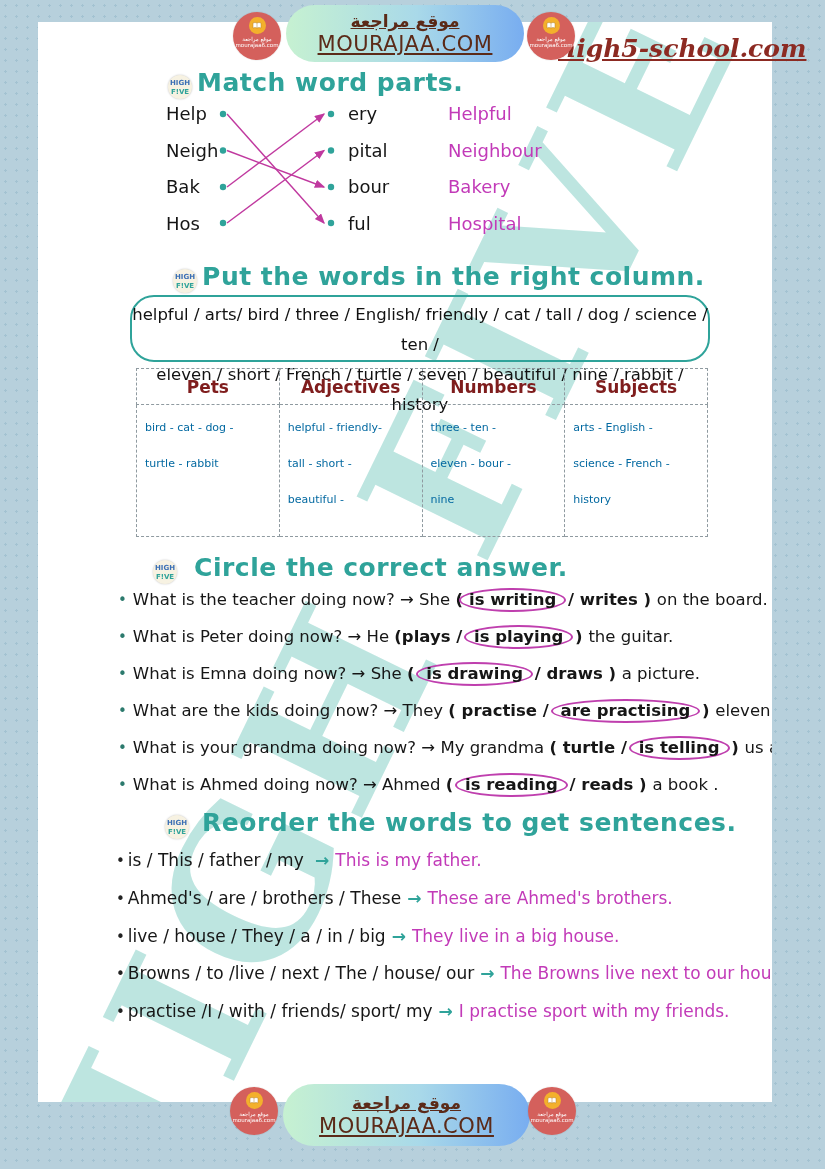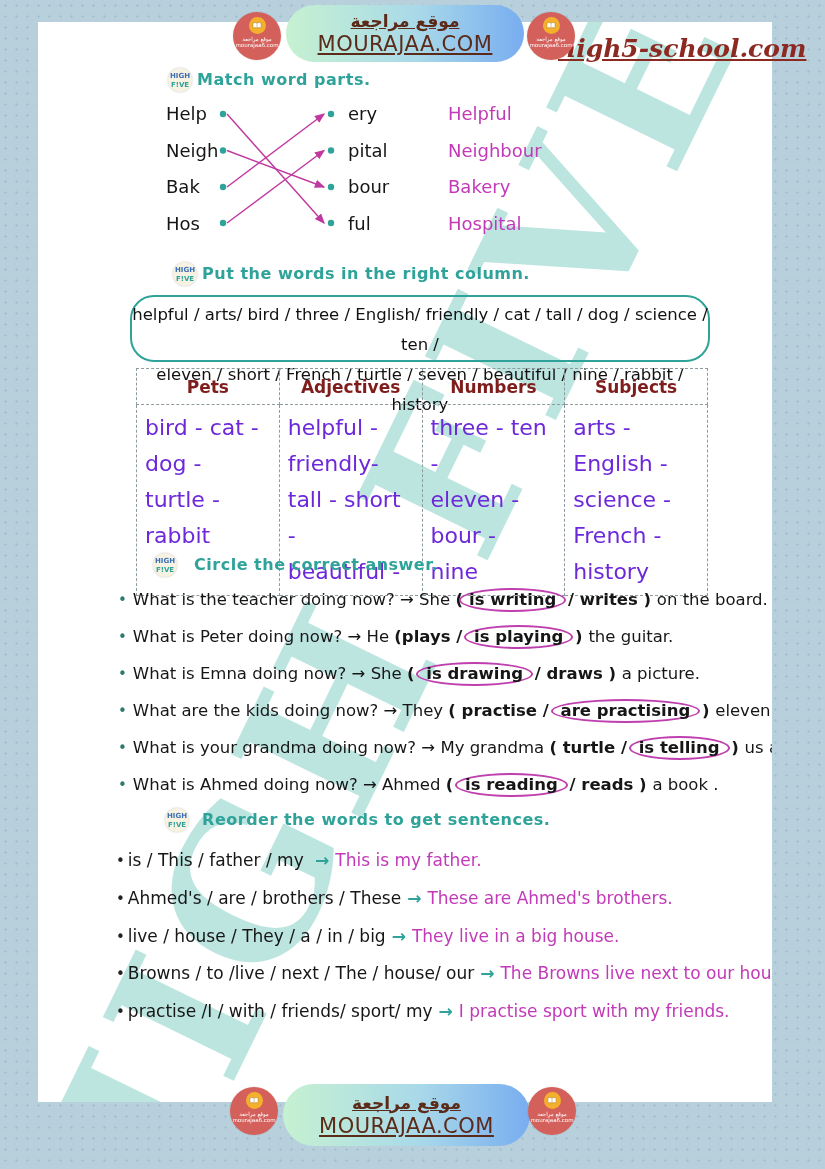--- a/index.html
+++ b/index.html
@@ -30,31 +30,31 @@
   .pill .ar{font-size:17px;font-weight:bold;color:#5b2a18;text-decoration:underline;line-height:22px;}
   .pill .en{font-size:21px;font-weight:normal;color:#5b2a18;text-decoration:underline;letter-spacing:.5px;line-height:25px;}
   .school{font-family:"DejaVu Serif","Liberation Serif",serif;font-style:italic;font-weight:bold;
           font-size:25px;color:#8c2a22;text-decoration:underline;z-index:3;cursor:pointer;}
   
   .hf{display:inline-block;width:24px;height:24px;border-radius:50%;background:#f7f2e2;text-align:center;
       vertical-align:middle;box-shadow:0 0 2px rgba(0,0,0,.25);}
   .hf i{display:block;font-style:normal;font-weight:bold;font-size:7px;line-height:8px;margin-top:1px;}
   .hf i:first-child{color:#3b6fb5;margin-top:4px;}
   .hf i:last-child{color:#2fa39a;}
-  .ex-title{font-size:16px;font-weight:bold;color:#2fa39a;letter-spacing:.5px;}
+  .ex-title{font-size:25px;font-weight:bold;color:#2fa39a;letter-spacing:.5px;}
   
   .mcol span{display:block;height:36.5px;font-size:18px;color:#151515;}
   .mcol.ans span{color:#c23ab8;}
   
   .wordbox{border:2px solid #2fa39a;border-radius:24px;text-align:center;
            font-size:16.5px;color:#111;line-height:30px;padding-top:3px;box-sizing:border-box;}
   table.wtab{border-collapse:collapse;table-layout:fixed;width:572px;}
   table.wtab th{border:1px dashed #8f9aa0;font-size:17px;color:#7f1d1d;height:33px;font-weight:bold;}
   table.wtab td{border:1px dashed #8f9aa0;vertical-align:top;height:121px;
-                font-size:22px;color:#6d28d9;line-height:36px;padding:5px 8px;white-space:pre-line;}
+                font-size:11px;color:#0369a1;line-height:36px;padding:5px 8px;white-space:pre-line;}
   
   .qlist .q{height:37px;font-size:16.5px;color:#161616;white-space:nowrap;}
   .qlist .q::before{content:"•";color:#2c7a6d;margin-right:6px;font-size:15px;}
   .q b{font-weight:bold;}
   .opt.circled{border:2px solid #bf3fae;border-radius:50%;padding:0 8px;margin:0 -4px;display:inline-block;line-height:20px;}
   
   .rlist .r{height:37.8px;font-size:17px;color:#161616;white-space:nowrap;}
   .rlist .r::before{content:"•";color:#222;margin-right:3px;font-size:15px;}
   .rlist .arr{color:#2fa39a;font-weight:bold;margin:0 6px;}
   .rlist .ans{color:#c23ab8;}

